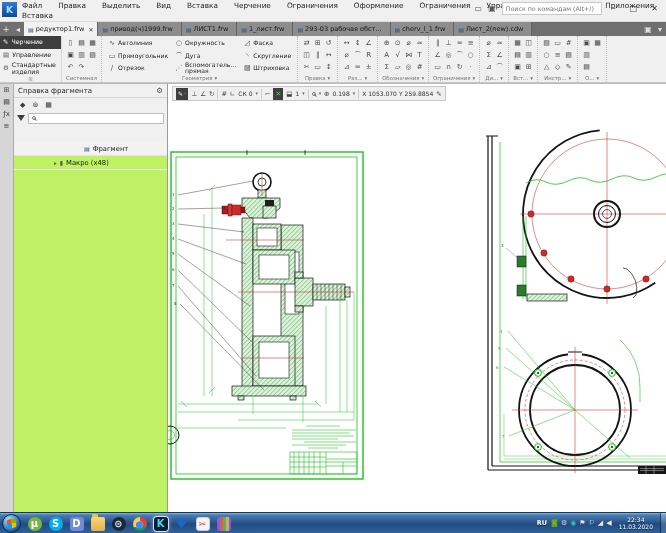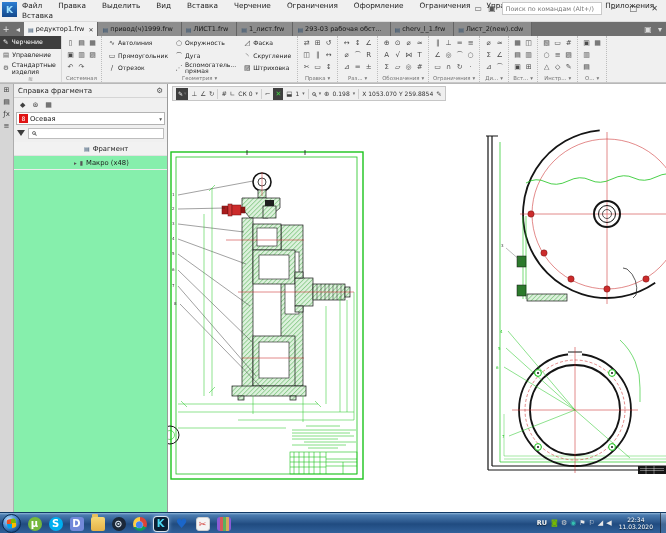--- a/index.html
+++ b/index.html
@@ -55,24 +55,24 @@
   .ptool{font-size:7px;color:#3f3f3f;}
   .style-row{height:13px;margin:1px 2px;background:#fff;border:1px solid #b3b3b3;display:flex;align-items:center;font-size:6.8px;}
   .badge{width:9px;height:9px;background:#e01212;color:#fff;font-size:6px;display:flex;align-items:center;justify-content:center;margin:0 2px;}
   .style-row .sv{flex:1;}
   .style-row .dd{font-size:5.5px;color:#555;padding-right:2px;}
   .filter-row{height:14px;display:flex;align-items:center;gap:3px;padding:1px 3px;}
   .funnel{width:0;height:0;border-left:4px solid transparent;border-right:4px solid transparent;border-top:6px solid #3d3d3d;}
   .psearch{flex:1;height:11px;background:#fff;border:1px solid #bdbdbd;display:flex;align-items:center;padding:0 3px;}
   .lens{width:4px;height:4px;border:1px solid #7a7a7a;border-radius:50%;position:relative;display:inline-block;}
   .lens::after{content:"";position:absolute;width:3px;height:1px;background:#7a7a7a;transform:rotate(45deg);right:-2px;bottom:-1px;}
-  .tree{position:absolute;left:0;top:58px;right:0;bottom:0;background:#86efac;font-size:6.8px;}
+  .tree{position:absolute;left:0;top:58px;right:0;bottom:0;background:#bef264;font-size:6.8px;}
   .tree-hd{height:14px;display:flex;align-items:center;gap:3px;padding-left:70px;background:#f2f2f2;border-bottom:1px solid #e2e2e2;}
   .tree-hd .ticn{font-size:6px;color:#33506e;}
-  .trow{height:14px;display:flex;align-items:center;gap:3px;padding-left:60px;border-bottom:1px solid #ececec;}
+  .trow{height:14px;display:flex;align-items:center;gap:3px;padding-left:40px;border-bottom:1px solid #ececec;}
   .trow .arr{font-size:5.5px;color:#555;}
   .trow .ficn{font-size:6px;color:#555;}
   
   .canvas{position:absolute;left:168px;top:0;width:498px;height:429px;background:#ffffff;}
   .canvas svg{position:absolute;left:0;top:0;}
   .cvt{position:absolute;left:4px;top:2px;height:15px;background:#efefef;border:1px solid #c6c6c6;display:flex;align-items:center;font-size:6px;color:#333;padding:0 3px;gap:3px;z-index:5;}
   .cvt .btn-dark{background:#3f3f3f;color:#eee;height:12px;display:flex;align-items:center;padding:0 2px;gap:1px;}
   .cvt .snapx{color:#46cf46;font-weight:bold;font-size:7px;}
   .cvt .sep{width:1px;height:10px;background:#cfcfcf;}
   .cvt .dd{font-size:4.8px;color:#666;}
@@ -456,25 +456,20 @@
       <div class="panel-header">
         <span class="ph-title">Справка фрагмента</span>
         <span class="gear">⚙</span>
       </div>
       <div class="panel-tools">
 
       <span class="ptool">◆</span>
           <span class="ptool">⊛</span>
           <span class="ptool">▦</span>
         </div>
-      <div class="style-row">
-        <span class="badge">8</span>
-        <span class="sv">Осевая</span>
-        <span class="dd">▾</span>
-      </div>
       <div class="filter-row">
         <span class="funnel"></span>
         <div class="psearch">
             <span class="lens"></span>
           </div>
       </div>
       <div class="tree">
         <div class="tree-hd">
           <span class="ticn">▤</span>
           <span>Фрагмент</span>

